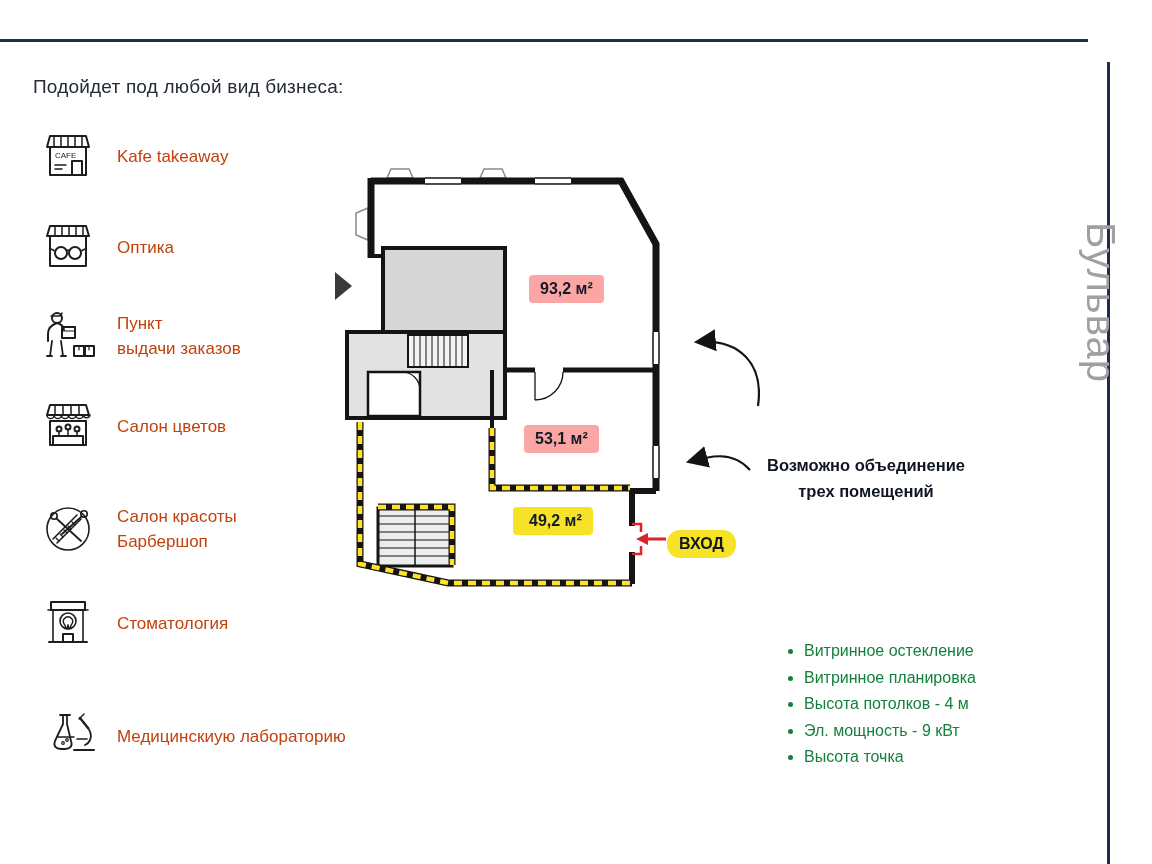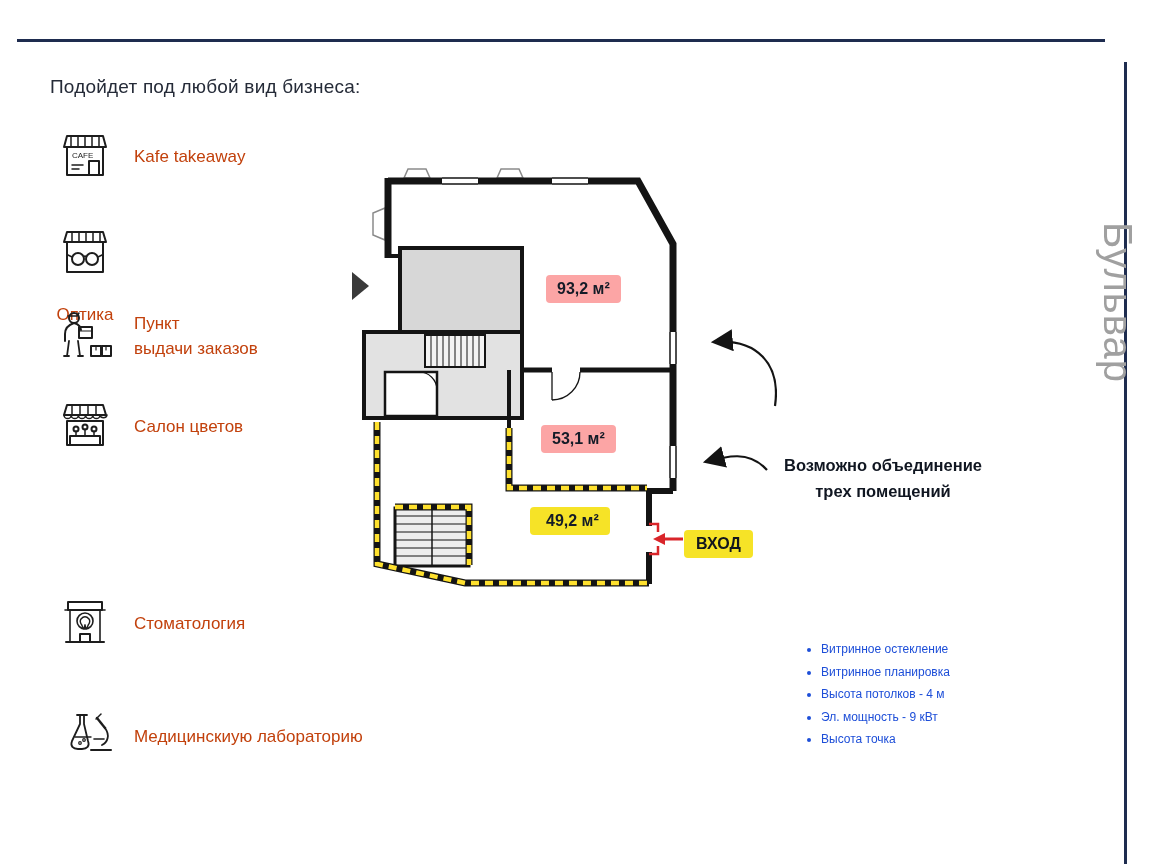--- a/index.html
+++ b/index.html
@@ -1,17 +1,17 @@
 <!DOCTYPE html>
 <html><head>
 <meta charset="utf-8">
 <style>
   * { margin:0; padding:0; box-sizing:border-box; }
   html,body { background:#ffffff; font-family:"Liberation Sans", sans-serif; color:#1a1d24; }
-  .canvas { position:relative; width:1136px; height:864px; background:#fff; overflow:hidden;margin-left:17px; }
+  .canvas { position:relative; width:1136px; height:864px; background:#fff; overflow:hidden; }
 
   .top-border { position:absolute; left:0; top:39px; width:1088px; height:3px; background:#1e2c4f; }
   .right-border { position:absolute; left:1107px; top:62px; width:3px; height:802px; background:#1e2c4f; }
 
   .title { position:absolute; left:33px; top:76px; font-size:19px; font-weight:400; color:#252b38; letter-spacing:.2px; }
 
   .biz-row { position:absolute; left:36px; display:flex; align-items:center; gap:17px; }
   .biz-icon { width:64px; height:64px; flex:0 0 64px;text-align:center; }
   .biz-icon svg { width:64px; height:64px; stroke:#1d1d1d; fill:none; stroke-width:2; stroke-linecap:round; stroke-linejoin:round; }
   .biz-label { font-size:17px; color:#c2410c; line-height:1.45; }
@@ -20,21 +20,21 @@
   .plan { position:absolute; left:330px; top:160px; width:430px; height:445px; }
 
   .room-badge { position:absolute; padding:5px 11px; border-radius:4px; font-weight:700; font-size:16px; color:#141b27; white-space:nowrap; }
   .badge-beige { background:#fca5a5; }
   .badge-yellow { background:#f6e327; }
   .entrance-badge { position:absolute; padding:5px 12px; border-radius:4px; background:#f6e327; font-weight:700; font-size:16px; color:#12161d; }
 
   .note { position:absolute; left:742px; top:452px; width:248px; text-align:center; font-weight:700; font-size:16.5px; color:#101621; line-height:1.6; }
   .note span { display:block; }
 
-  .features { position:absolute; left:786px; top:642px; list-style:disc; padding-left:18px; font-size:12px; color:#1d4ed8; }
+  .features { position:absolute; left:786px; top:642px; list-style:disc; padding-left:18px; font-size:16px; color:#15803d; }
   .features li { margin-bottom:8.5px; }
 
   .side-text { position:absolute; left:1078px; top:222px; writing-mode:vertical-rl; font-size:40px; color:#a0a0a0; letter-spacing:1px; }
 </style>
 </head>
 <body>
 
 <div class="canvas">
 
   <div class="top-border"></div>
@@ -52,21 +52,21 @@
         <rect x="36" y="36" width="10" height="14"></rect>
         <path d="M19,40 h11 M19,44 h7" stroke-width="1.5"></path>
       </svg>
     </span>
     <div class="biz-label">
       <span>Kafe takeaway</span>
         <span></span>
     </div>
   </div>
 
-  <div class="biz-row" style="top:222px;flex-direction:column;">
+  <div class="biz-row" style="top:216px;">
     <span class="biz-icon">
       <svg viewBox="0 0 64 64">
         <path d="M11,20 L14,10 H50 L53,20 z"></path>
         <path d="M19,10 v10 M26,10 v10 M33,10 v10 M40,10 v10 M47,10 v10" stroke-width="1.5"></path>
         <rect x="14" y="20" width="36" height="30"></rect>
         <circle cx="25" cy="37" r="6"></circle>
         <circle cx="39" cy="37" r="6"></circle>
         <path d="M31,35 q1,-2 2,0" stroke-width="1.5"></path>
         <path d="M19,35 l-4,-2 M45,35 l4,-2" stroke-width="1.5"></path>
       </svg>
@@ -112,20 +112,37 @@
           <circle cx="32" cy="32" r="2.5"></circle>
           <circle cx="41" cy="34" r="2.5"></circle>
       </svg>
     </span>
     <div class="biz-label">
       <span>Салон цветов</span>
         <span></span>
     </div>
   </div>
 
+  <div class="biz-row" style="top:498px;">
+    <span class="biz-icon">
+      <svg viewBox="0 0 64 64">
+        <circle cx="32" cy="31" r="21" stroke-width="1.6"></circle>
+        <path d="M21,45 l24,-24 M17,41 l24,-24" stroke-width="1.6"></path>
+        <path d="M20,40 l3,3 M24,36 l3,3 M28,32 l3,3 M32,28 l3,3 M36,24 l3,3" stroke-width="1.2"></path>
+        <path d="M21,21 L45,43" stroke-width="1.8"></path>
+        <path d="M45,19 L26,36" stroke-width="1.8"></path>
+        <circle cx="18" cy="18" r="3.2" stroke-width="1.6"></circle>
+        <circle cx="48" cy="16" r="3.2" stroke-width="1.6"></circle>
+      </svg>
+    </span>
+    <div class="biz-label">
+      <span>Салон красоты</span>
+        <span>Барбершоп</span>
+    </div>
+  </div>
 
   <div class="biz-row" style="top:592px;">
     <span class="biz-icon">
       <svg viewBox="0 0 64 64">
         <rect x="15" y="10" width="34" height="8"></rect>
         <path d="M12,18 h40" stroke-width="1.6"></path>
         <path d="M17,18 v32 M47,18 v32" stroke-width="1.6"></path>
         <path d="M13,50 h38"></path>
         <circle cx="32" cy="29" r="8" stroke-width="1.6"></circle>
         <path d="M28,27 q4,-4.5 8,0 q1.8,2.5 -0.8,6 l-1.2,3 q-0.8,1.6 -1.2,0 l-0.8,-3.2 -0.8,3.2 q-0.4,1.6 -1.2,0 l-1.2,-3 q-2.6,-3.5 -0.8,-6" stroke-width="1.4"></path>
@@ -228,21 +245,21 @@
       <g stroke="#141414" stroke-width="2.2" fill="none">
         <path d="M428,246 C434,204 410,178 366,182" marker-end="url(#ah)"></path>
         <path d="M420,310 C402,290 380,296 358,302" marker-end="url(#ah)"></path>
       </g>
     </svg>
   </div>
 
   <div class="room-badge badge-beige" style="left:529px; top:275px;">93,2 м²</div>
   <div class="room-badge badge-beige" style="left:524px; top:425px;">53,1 м²</div>
   <div class="room-badge badge-yellow" style="left:513px; top:507px;padding-left:16px;">49,2 м²</div>
-  <div class="entrance-badge" style="left:667px; top:530px;">ВХОД</div>
+  <div class="entrance-badge" style="left:667px; top:530px;border-radius:13px;">ВХОД</div>
 
   <div class="note">
     <span>Возможно объединение</span>
     <span>трех помещений</span>
   </div>
 
   <ul class="features">
     <li>Витринное остекление</li>
     <li>Витринное планировка</li>
     <li>Высота потолков - 4 м</li>

